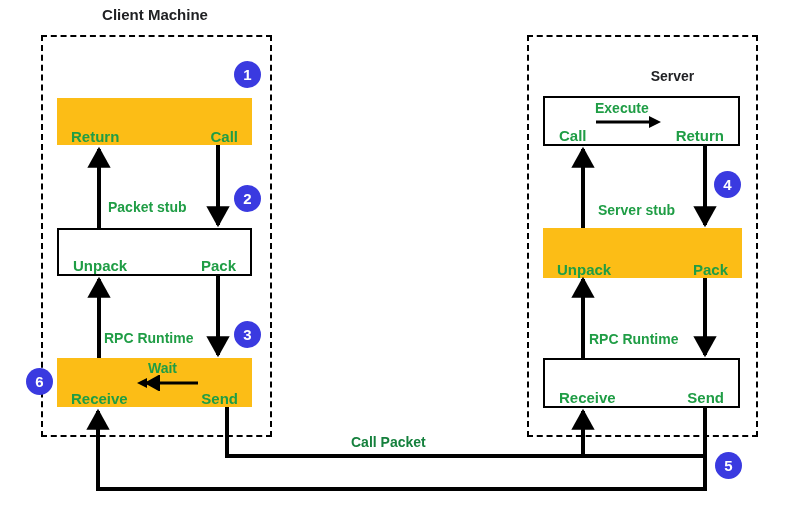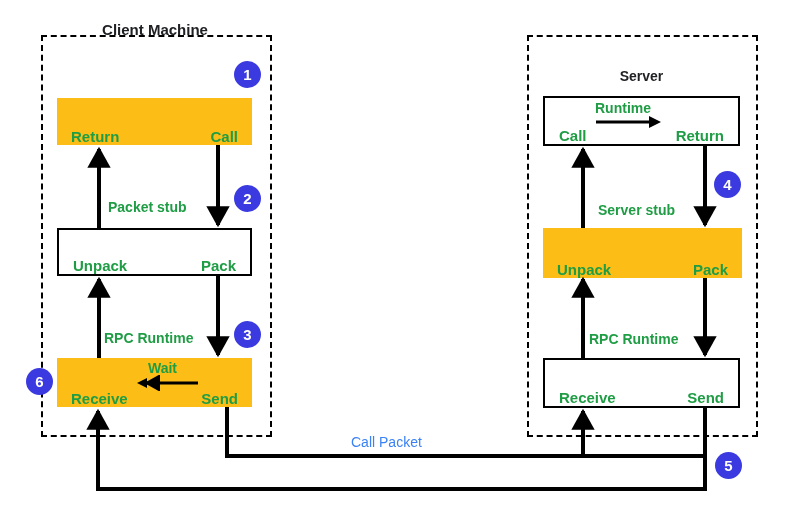--- a/index.html
+++ b/index.html
@@ -66,22 +66,22 @@
     position: absolute;
     font-size: 14px;
     font-weight: 700;
     color: #1F9D45;
     white-space: nowrap;
     text-align: center;
   }
   .packet-label {
     position: absolute;
     font-size: 14px;
-    font-weight: 400;
-    color: #3b82f6;
+    font-weight: 700;
+    color: #15803d;
     white-space: nowrap;
     text-align: center;
     background: #ffffff;
     padding: 0 6px;
   }
   .badge {
     position: absolute;
     width: 27px;
     height: 27px;
     border-radius: 50%;
@@ -107,21 +107,21 @@
   .inbox-arrow {
     position: absolute;
     z-index: 3;
   }
 </style>
 </head>
 <body>
 
 <div id="stage">
 
-  <div class="machine-title" style="left:57px; top:21px; width:196px;">Client Machine</div>
+  <div class="machine-title" style="left:57px; top:6px; width:196px;">Client Machine</div>
 
   <div class="dashed-box" style="left:41px; top:35px; width:231px; height:402px;"></div>
   <div class="dashed-box" style="left:527px; top:35px; width:231px; height:402px;"></div>
 
   <svg class="wires" viewBox="0 0 800 519">
     <defs>
       <marker id="ah" viewBox="0 0 12 12" refX="9" refY="6" markerWidth="7" markerHeight="7" orient="auto-start-reverse">
         <path d="M 1 1 L 10 6 L 1 11 z" fill="#000000"></path>
       </marker>
     </defs>
@@ -168,28 +168,28 @@
     <span class="layer-label">Receive</span>
     <span class="layer-label">Send</span>
   </div>
 
   <div class="edge-label" style="left:148px; top:360px;">Wait</div>
   <svg class="inbox-arrow" style="left:136px; top:375px; width:66px; height:16px;" viewBox="0 0 66 16">
     <line x1="62" y1="8" x2="10" y2="8" stroke="#000" stroke-width="3" marker-end="url(#ah)"></line>
     <path d="M 1 8 L 11 3 L 11 13 z" fill="#000"></path>
   </svg>
 
-  <div class="node-title" style="left:543px; top:68px; width:197px;">Server</div>
+  <div class="node-title" style="left:574px; top:68px; width:197px;">Server</div>
 
   <div class="layer-box white" style="left:543px; top:96px; width:197px; height:50px;">
     <span class="layer-label">Call</span>
     <span class="layer-label">Return</span>
   </div>
 
-  <div class="edge-label" style="left:595px; top:100px;">Runtime</div>
+  <div class="edge-label" style="left:595px; top:100px;">Execute</div>
   <svg class="inbox-arrow" style="left:592px; top:114px; width:70px; height:16px;" viewBox="0 0 70 16">
     <line x1="4" y1="8" x2="58" y2="8" stroke="#000" stroke-width="3"></line>
     <path d="M 69 8 L 57 2 L 57 14 z" fill="#000"></path>
   </svg>
 
   <div class="edge-label" style="left:598px; top:202px;">Server stub</div>
 
   <div class="layer-box orange" style="left:543px; top:228px; width:199px; height:50px;">
     <span class="layer-label">Unpack</span>
     <span class="layer-label">Pack</span>

